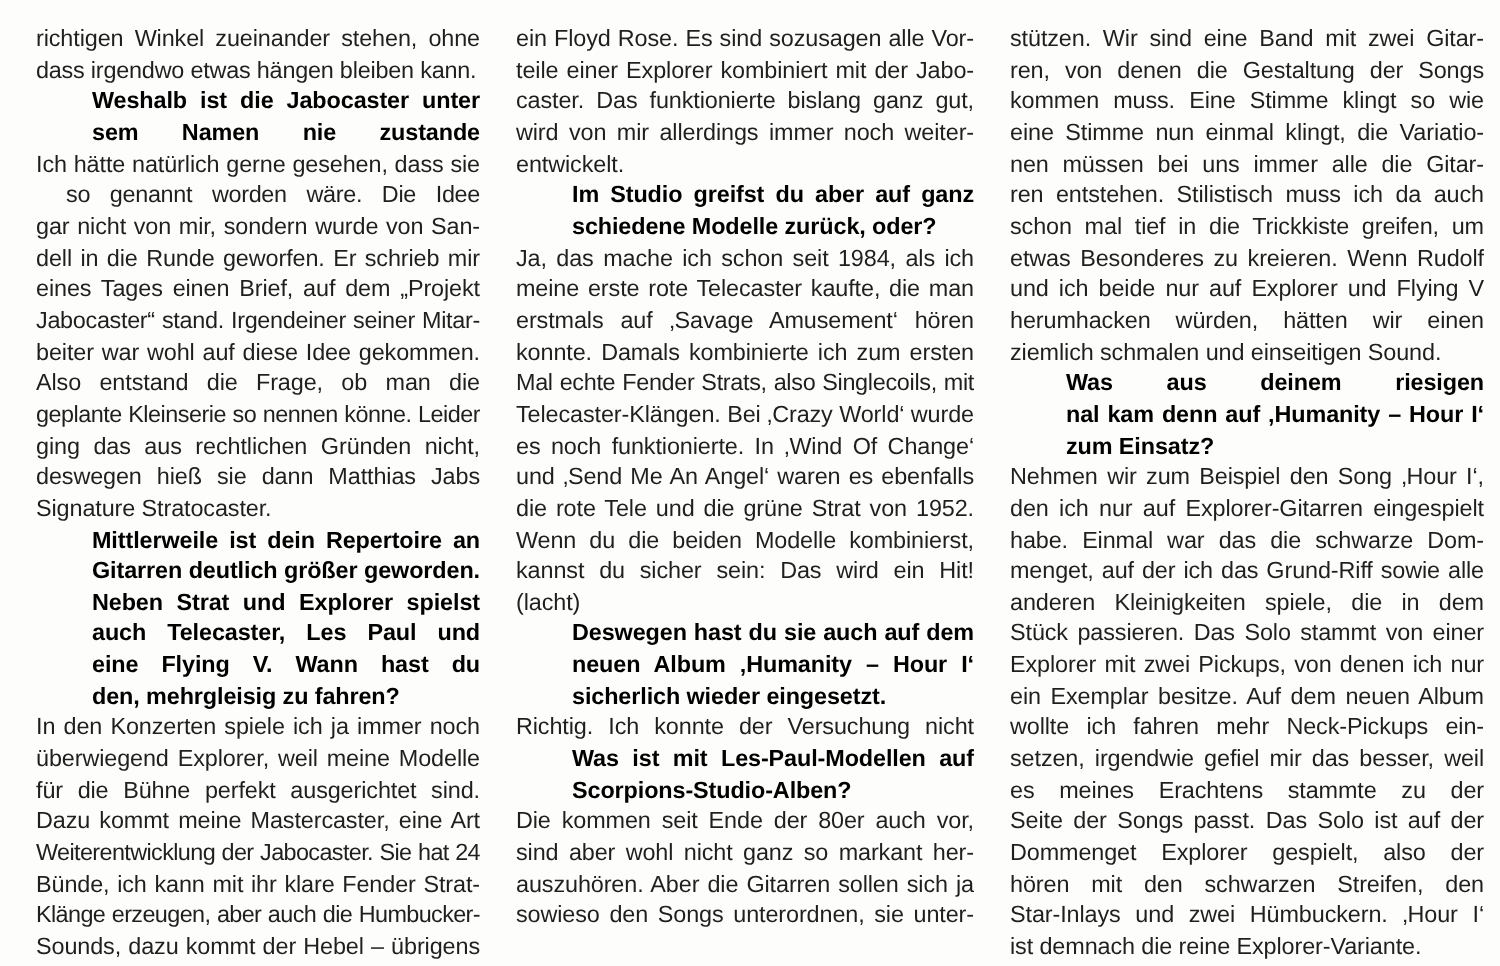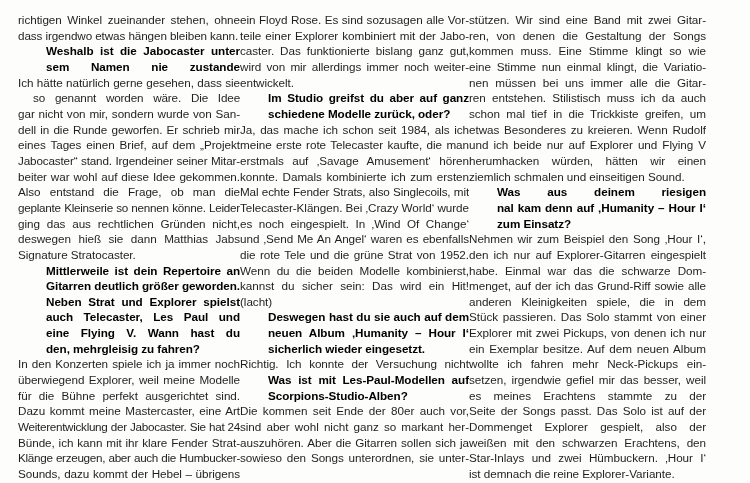--- a/index.html
+++ b/index.html
@@ -11,20 +11,21 @@
     position: relative;
     width: 750px;
     height: 483px;
     background: #fdfdfb;
     overflow: hidden;
     font-family: "Liberation Sans", sans-serif;
   }
   .cols {
     display: flex;
     padding: 12px 8px 0 18px;
+    gap: 18px;
   }
   .col {
     flex: 0 0 auto;
   }
   .col:nth-child(1) { width: 222px; }
   .col:nth-child(2) { width: 229px; }
   .col:nth-child(3) { width: 237px; }
   .line {
     font-size: 11.7px;
     line-height: 15.66px;
@@ -88,21 +89,21 @@
         <div class="line">wird von mir allerdings immer noch weiter-</div>
         <div class="line end">entwickelt.</div>
         <div class="line bold">Im Studio greifst du aber auf ganz ver-</div>
         <div class="line bold end">schiedene Modelle zurück, oder?</div>
         <div class="line">Ja, das mache ich schon seit 1984, als ich</div>
         <div class="line">meine erste rote Telecaster kaufte, die man</div>
         <div class="line">erstmals auf ‚Savage Amusement‘ hören</div>
         <div class="line">konnte. Damals kombinierte ich zum ersten</div>
         <div class="line" style="letter-spacing: -0.15px;">Mal echte Fender Strats, also Singlecoils, mit</div>
         <div class="line">Telecaster-Klängen. Bei ‚Crazy World‘ wurde</div>
-        <div class="line">es noch eingespielt. In ‚Wind Of Change‘</div>
+        <div class="line">es noch funktionierte. In ‚Wind Of Change‘</div>
         <div class="line">und ‚Send Me An Angel‘ waren es ebenfalls</div>
         <div class="line">die rote Tele und die grüne Strat von 1952.</div>
         <div class="line">Wenn du die beiden Modelle kombinierst,</div>
         <div class="line">kannst du sicher sein: Das wird ein Hit!</div>
         <div class="line end">(lacht)</div>
         <div class="line bold">Deswegen hast du sie auch auf dem</div>
         <div class="line bold">neuen Album ‚Humanity – Hour I‘</div>
         <div class="line bold end">sicherlich wieder eingesetzt.</div>
         <div class="line">Richtig. Ich konnte der Versuchung nicht</div>
         <div class="line bold">Was ist mit Les-Paul-Modellen auf</div>
@@ -133,18 +134,18 @@
         <div class="line">menget, auf der ich das Grund-Riff sowie alle</div>
         <div class="line">anderen Kleinigkeiten spiele, die in dem</div>
         <div class="line">Stück passieren. Das Solo stammt von einer</div>
         <div class="line">Explorer mit zwei Pickups, von denen ich nur</div>
         <div class="line">ein Exemplar besitze. Auf dem neuen Album</div>
         <div class="line">wollte ich fahren mehr Neck-Pickups ein-</div>
         <div class="line">setzen, irgendwie gefiel mir das besser, weil</div>
         <div class="line">es meines Erachtens stammte zu der dunkleren</div>
         <div class="line">Seite der Songs passt. Das Solo ist auf der</div>
         <div class="line">Dommenget Explorer gespielt, also der</div>
-        <div class="line">weißen mit den schwarzen Erachtens, den</div>
+        <div class="line">hören mit den schwarzen Streifen, den</div>
         <div class="line">Star-Inlays und zwei Hümbuckern. ‚Hour I‘</div>
         <div class="line end">ist demnach die reine Explorer-Variante.</div>
       </div>
   </div>
 </div>
 
 </body></html>

